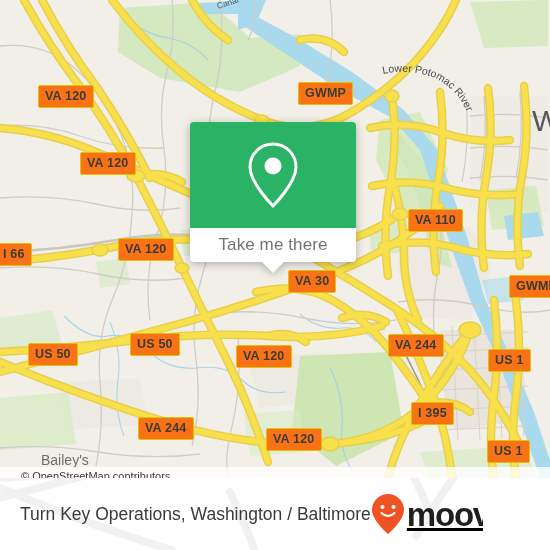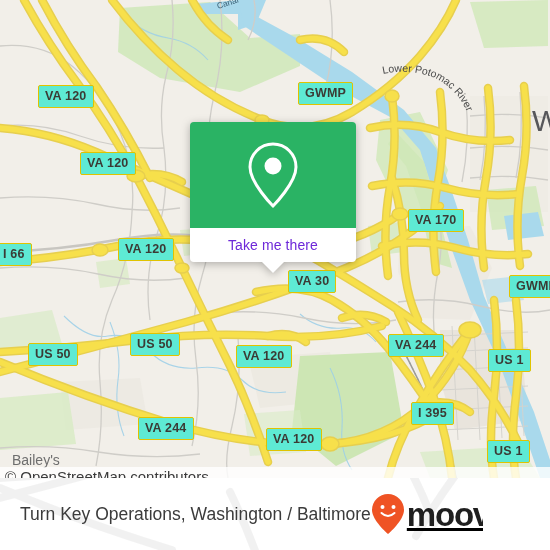--- a/index.html
+++ b/index.html
@@ -14,21 +14,21 @@
   
   #map-area {
     position: absolute; left: 0; top: 0; width: 550px; height: 478px;
     background: #f2efe9; overflow: hidden;
   }
   #map-svg { position: absolute; left: 0; top: 0; }
 
   
   .shield {
     position: absolute;
-    background: #5eead4;
+    background: #f97316;
     border: 1.4px solid #e0c300;
     border-radius: 2px;
     color: #3b3b35;
     font-weight: bold;
     font-size: 12.5px;
     line-height: 1;
     padding: 3.5px 6px 4.5px 6px;
     letter-spacing: .2px;
     white-space: nowrap;
     font-family: "Liberation Sans", sans-serif;
@@ -60,43 +60,43 @@
     display: flex; align-items: center; justify-content: center;
   }
   #popup-white {
     background: #ffffff;
     height: 34px;
     border-radius: 0 0 4px 4px;
     display: flex; align-items: center; justify-content: center;
     position: relative;
   }
   #popup-label {
-    color: #6d28d9;
-    font-size: 14px;
+    color: #737373;
+    font-size: 17px;
     letter-spacing: .1px;
   }
   #popup-tail {
     position: absolute;
     left: 50%; bottom: -11px; transform: translateX(-50%);
     width: 0; height: 0;
     border-left: 11px solid transparent;
     border-right: 11px solid transparent;
     border-top: 11px solid #ffffff;
   }
 
   
   #osm-bar {
     position: absolute; left: 0; top: 467px; width: 550px; height: 18px;
     background: rgba(255,255,255,.80);
     display: flex; align-items: center;
   }
   #osm-text {
     color: #3a3a3a;
-    font-size: 15px;
-    padding-left: 5px;
+    font-size: 11px;
+    padding-left: 21px;
   }
 
   
   #footer {
     position: absolute; left: 0; top: 478px; width: 483px; height: 72px;
     background: rgba(255,255,255,.93);
     overflow: hidden;
   }
   #footer-map-bg { position: absolute; left: 0; top: -478px; opacity: .11; }
   #footer-inner {
@@ -318,36 +318,36 @@
         <text x="218" y="9" font-family="Liberation Sans, sans-serif" font-size="8.5" fill="#3d6378" transform="rotate(-18 218 9)">Canal</text>
       </g>
     </svg>
 
     <div id="shield-layer">
         <div class="shield" style="left: 38px; top: 85px;">VA 120</div>
         <div class="shield" style="left: 80px; top: 152px;">VA 120</div>
         <div class="shield" style="left: 118px; top: 238px;">VA 120</div>
         <div class="shield" style="left: -4px; top: 243px;">I 66</div>
         <div class="shield" style="left: 298px; top: 82px;">GWMP</div>
-        <div class="shield" style="left: 408px; top: 209px;">VA 170</div>
+        <div class="shield" style="left: 408px; top: 209px;">VA 110</div>
         <div class="shield" style="left: 509px; top: 275px;">GWMP</div>
         <div class="shield" style="left: 288px; top: 270px;">VA 30</div>
         <div class="shield" style="left: 28px; top: 343px;">US 50</div>
         <div class="shield" style="left: 130px; top: 333px;">US 50</div>
         <div class="shield" style="left: 236px; top: 345px;">VA 120</div>
         <div class="shield" style="left: 388px; top: 334px;">VA 244</div>
         <div class="shield" style="left: 488px; top: 349px;">US 1</div>
         <div class="shield" style="left: 138px; top: 417px;">VA 244</div>
         <div class="shield" style="left: 266px; top: 428px;">VA 120</div>
         <div class="shield" style="left: 374px; top: 402px; margin-left: 37px;">I 395</div>
         <div class="shield" style="left: 487px; top: 440px;">US 1</div>
       </div>
 
     <div class="big-city-label" style="left:532px; top:104px;">W</div>
-    <div class="place-label" style="left:12px; top:452px;">Bailey's</div>
+    <div class="place-label" style="left:41px; top:452px;">Bailey's</div>
 
     <div id="popup-card">
       <div id="popup-green">
         <svg width="58" height="70" viewBox="0 0 58 70">
           <path d="M29,4 C16.3,4 6,14.3 6,27 C6,43 29,66 29,66 C29,66 52,43 52,27 C52,14.3 41.7,4 29,4 Z" fill="none" stroke="#ffffff" stroke-width="3"></path>
           <circle cx="29" cy="26" r="8.5" fill="#ffffff"></circle>
         </svg>
       </div>
       <div id="popup-white">
         <span id="popup-label">Take me there</span>

